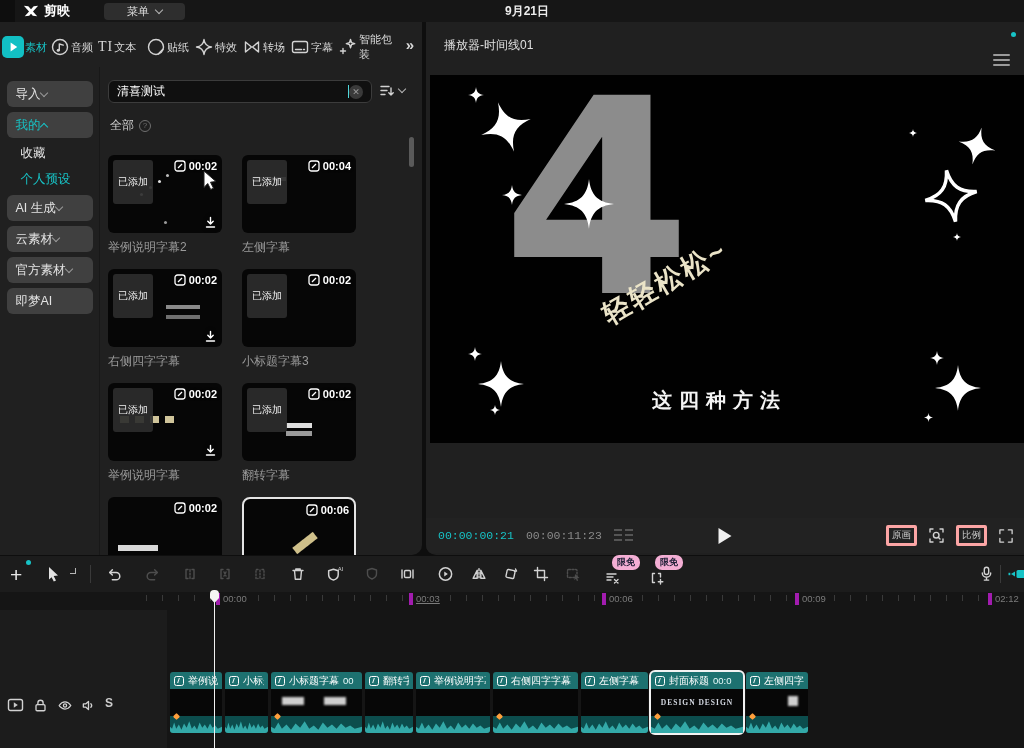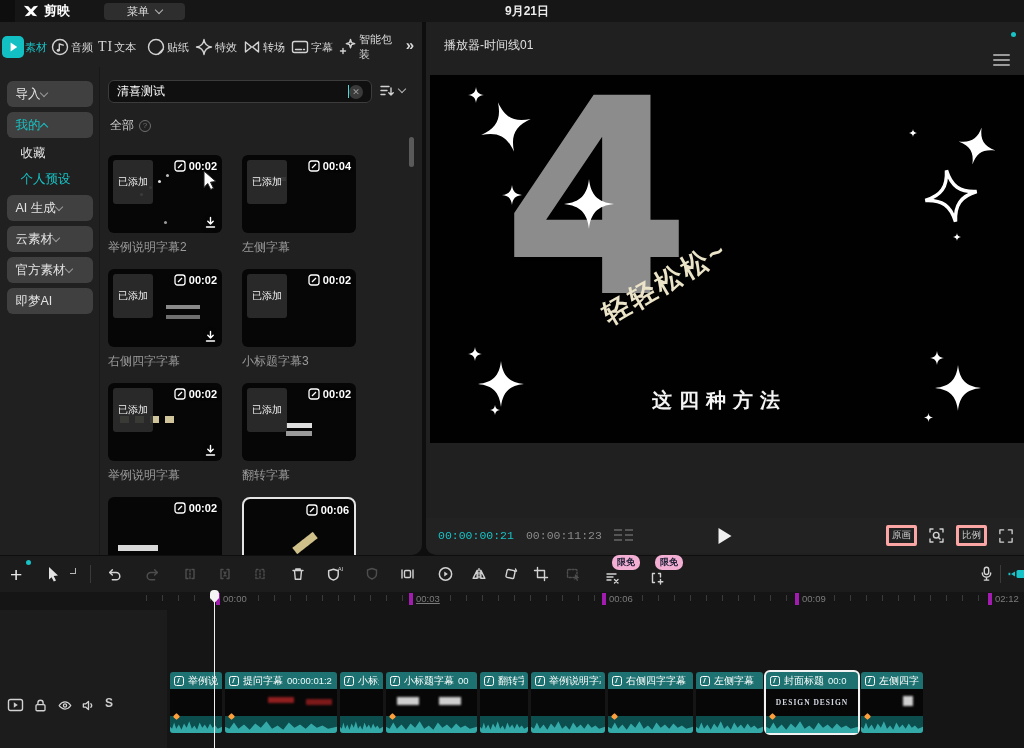--- a/index.html
+++ b/index.html
@@ -632,36 +632,20 @@
     <div class="clip-body">
       
     </div>
     <div class="clip-wave">
       <svg viewBox="0 0 100 16" preserveAspectRatio="none">
         <path d="M0 16L0 10 4 12 8 6 12 12 17 8 22 13 27 7 32 11 37 5 42 12 47 9 52 13 57 6 62 11 67 8 72 12 77 7 82 11 87 9 92 12 100 10 100 16 Z" fill="#33a9a8"></path>
       </svg>
       <i class="marker"></i>
     </div>
   </div>
-        <div class="clip" style="width: 112px;">
-    <div class="clip-head">
-      <span class="clip-ic"></span>
-      <span class="clip-label">提问字幕</span>
-      <span class="clip-dur">00:00:01:2</span>
-    </div>
-    <div class="clip-body h-red">
-      
-    </div>
-    <div class="clip-wave">
-      <svg viewBox="0 0 100 16" preserveAspectRatio="none">
-        <path d="M0 16L0 10 4 12 8 6 12 12 17 8 22 13 27 7 32 11 37 5 42 12 47 9 52 13 57 6 62 11 67 8 72 12 77 7 82 11 87 9 92 12 100 10 100 16 Z" fill="#33a9a8"></path>
-      </svg>
-      <i class="marker"></i>
-    </div>
-  </div>
         <div class="clip" style="width: 43px;">
     <div class="clip-head">
       <span class="clip-ic"></span>
       <span class="clip-label">小标题字幕</span>
 
     </div>
     <div class="clip-body">
       
     </div>
     <div class="clip-wave">

